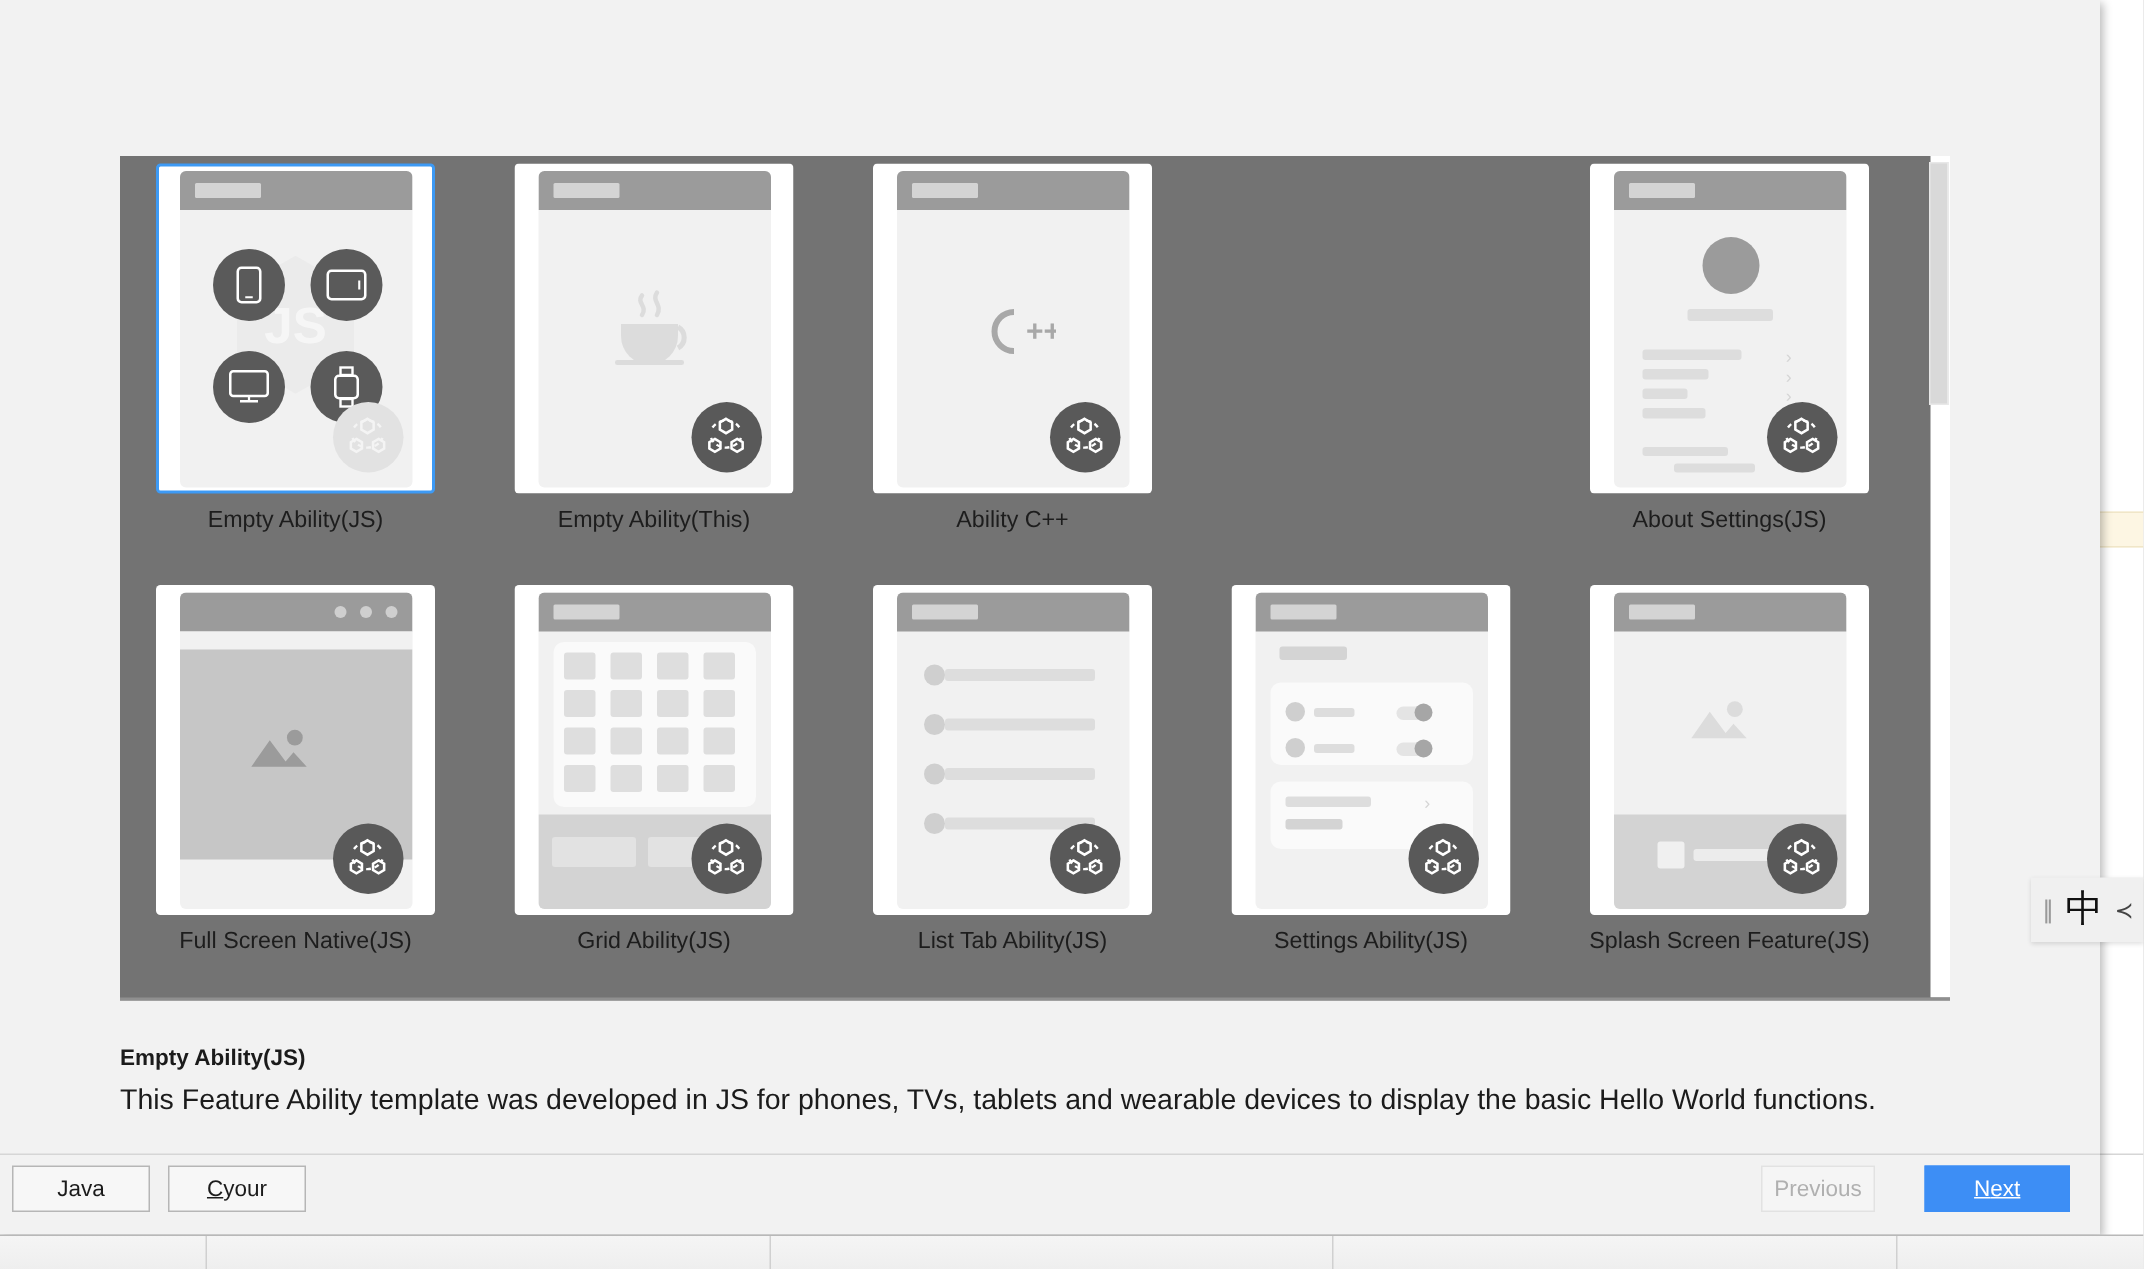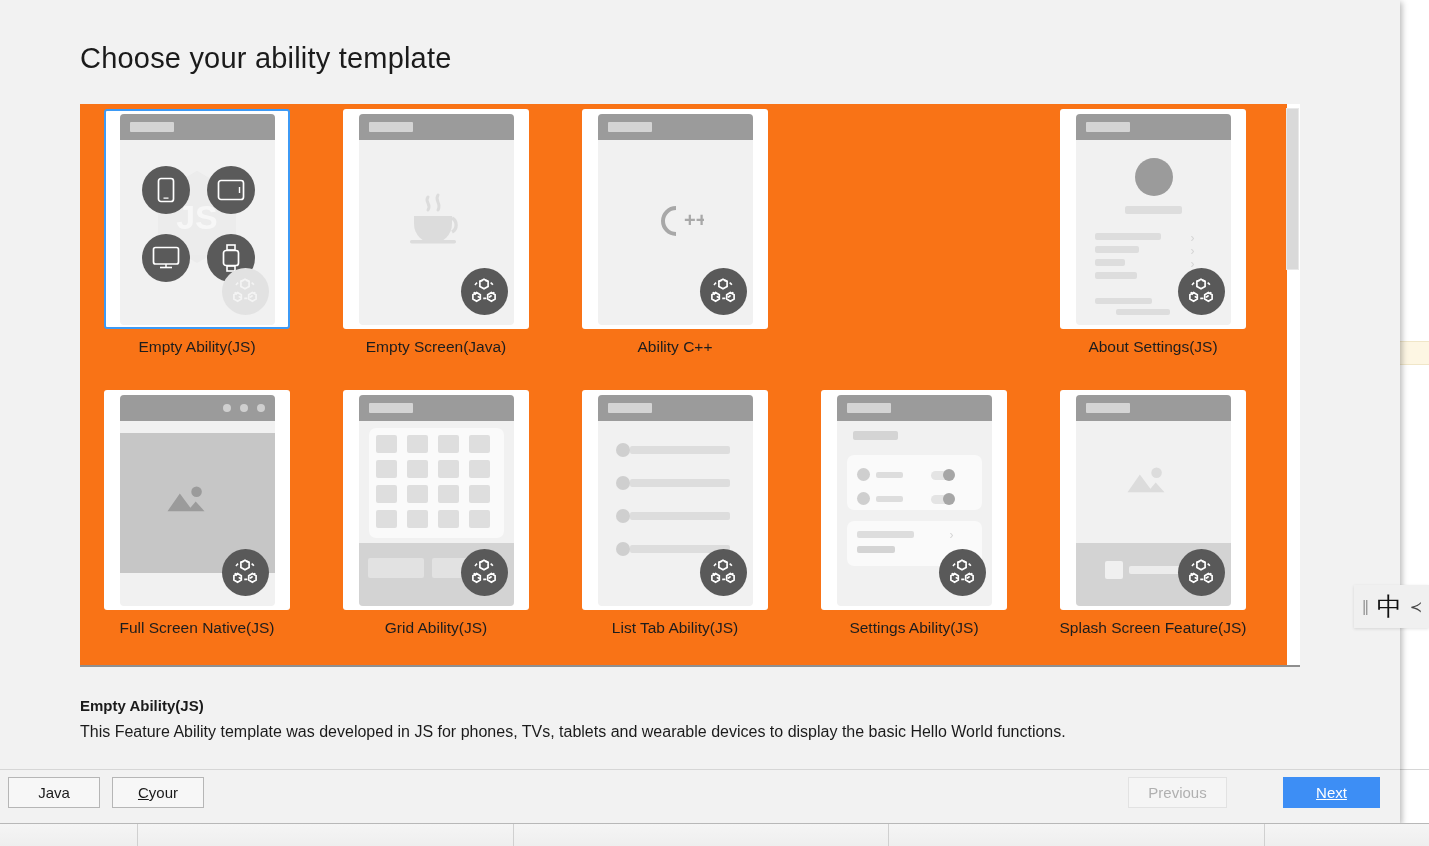--- a/index.html
+++ b/index.html
@@ -62,21 +62,21 @@
     color: #1b1b1b;
     font-weight: 400;
     letter-spacing: 0.2px;
     white-space: nowrap;
   }
   
   .grid-region {
     position: absolute;
     left: 80px; top: 104px;
     width: 1220px; height: 561px;
-    background: #f97316;
+    background: #737373;
     border-bottom: 2px solid #8f8f8f;
     overflow: hidden;
   }
   .grid-inner {
     position: absolute;
     left: 0; top: 0;
     width: 1200px; height: 561px;
   }
   .scrollbar-track {
     position: absolute;
@@ -203,21 +203,21 @@
   
   .desc-title {
     position: absolute;
     left: 80px; top: 697px;
     font-size: 15px; font-weight: bold;
     color: #1b1b1b;
   }
   .desc-body {
     position: absolute;
     left: 80px; top: 723px;
-    font-size: 16px;
+    font-size: 19px;
     color: #1b1b1b;
   }
   
   .footer-sep {
     position: absolute;
     left: 0; top: 769px; width: 1400px; height: 1px;
     background: #d6d6d6;
   }
   .btn {
     position: absolute;
@@ -275,21 +275,20 @@
 <body>
 
 <div id="root">
 
   <div class="bg-right-panel"></div>
   <div class="bg-yellow-strip"></div>
   <div class="bg-right-line"></div>
 
   <div class="dialog">
 
-    <div class="dialog-title">Choose your ability template</div>
 
     <div class="grid-region">
       <div class="grid-inner" id="grid">
           <div class="card" style="left: 22px; top: 5px;">
             <div class="card-frame selected">
               <div class="thumb">
                 <div class="topbar">
                   <div class="topbar-pill"></div>
                 </div>
                 <div class="js-watermark"><svg width="86" height="96" viewBox="0 0 86 96">
@@ -352,21 +351,21 @@
                   <svg width="30" height="30" viewBox="0 0 30 30">
                     <path d="M6 9 A11 11 0 0 1 24 9" fill="none" stroke="#ffffff" stroke-width="1.6" stroke-dasharray="3.2 2.6"></path>
                     <path d="M5 16 A11 11 0 0 0 25 16" fill="none" stroke="#ffffff" stroke-width="1.6" stroke-dasharray="3.2 2.6"></path>
                     <path d="M15 3.2 l4.1 2.4 v4.8 L15 12.8 l-4.1-2.4 V5.6 Z" fill="none" stroke="#ffffff" stroke-width="1.7"></path>
                     <path d="M7.6 16.6 l3.7 2.15 v4.3 L7.6 25.2 l-3.7-2.15 v-4.3 Z" fill="none" stroke="#ffffff" stroke-width="1.7"></path>
                     <path d="M22.4 16.6 l3.7 2.15 v4.3 l-3.7 2.15 l-3.7-2.15 v-4.3 Z" fill="none" stroke="#ffffff" stroke-width="1.7"></path>
                   </svg>
                 </div>
               </div>
             </div>
-            <div class="card-label">Empty Screen(Java)</div>
+            <div class="card-label">Empty Ability(This)</div>
           </div>
           <div class="card" style="left: 500px; top: 5px;">
             <div class="card-frame">
               <div class="thumb">
                 <div class="topbar">
                   <div class="topbar-pill"></div>
                 </div>
                 <div style="position:absolute;left:50px;top:89px;"><svg width="56" height="36" viewBox="0 0 56 36">
                     <path d="M28 5 A13 13 0 1 0 28 31" fill="none" stroke="#a8a8a8" stroke-width="4"></path>
                     <text x="36" y="24" font-family="Liberation Sans, sans-serif" font-size="20" font-weight="bold" fill="#a8a8a8">++</text>
@@ -580,21 +579,21 @@
 
     <div class="footer-sep"></div>
 
     <div class="btn" style="left:8px; top:777px; width:92px;">Java</div>
 
     <div class="btn" style="left:112px; top:777px; width:92px;">
       <span class="mn">C</span>
         <span>your</span>
     </div>
 
-    <div class="btn disabled" style="left:1128px; top:777px; width:99px;">Previous</div>
+    <div class="btn disabled" style="left:1174px; top:777px; width:76px;">Previous</div>
 
     <div class="btn primary" style="left:1283px; top:777px; width:97px;">
       <span class="mn">N</span>
         <span class="mn">ext</span>
     </div>
 
   </div>
 
   <div class="ime">
     <span class="pipes">||</span>

